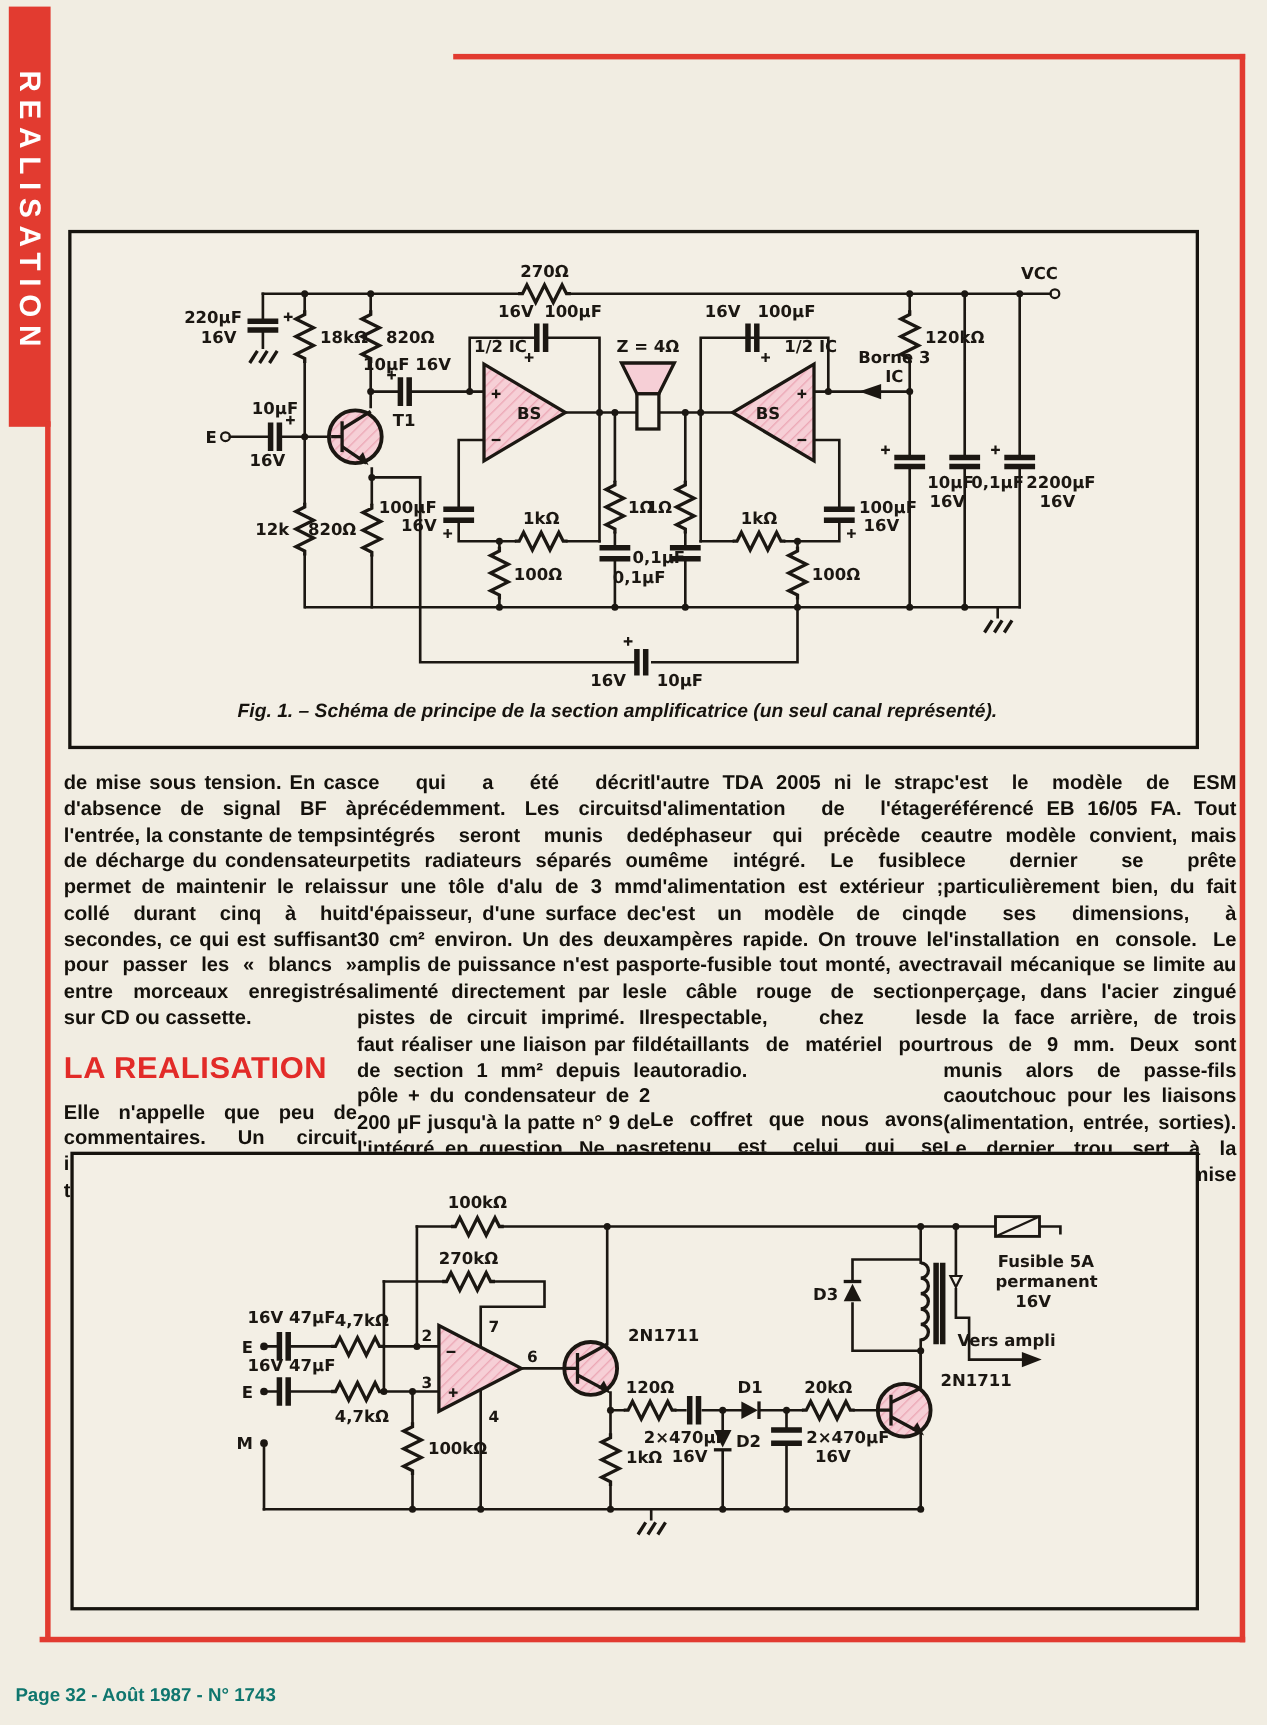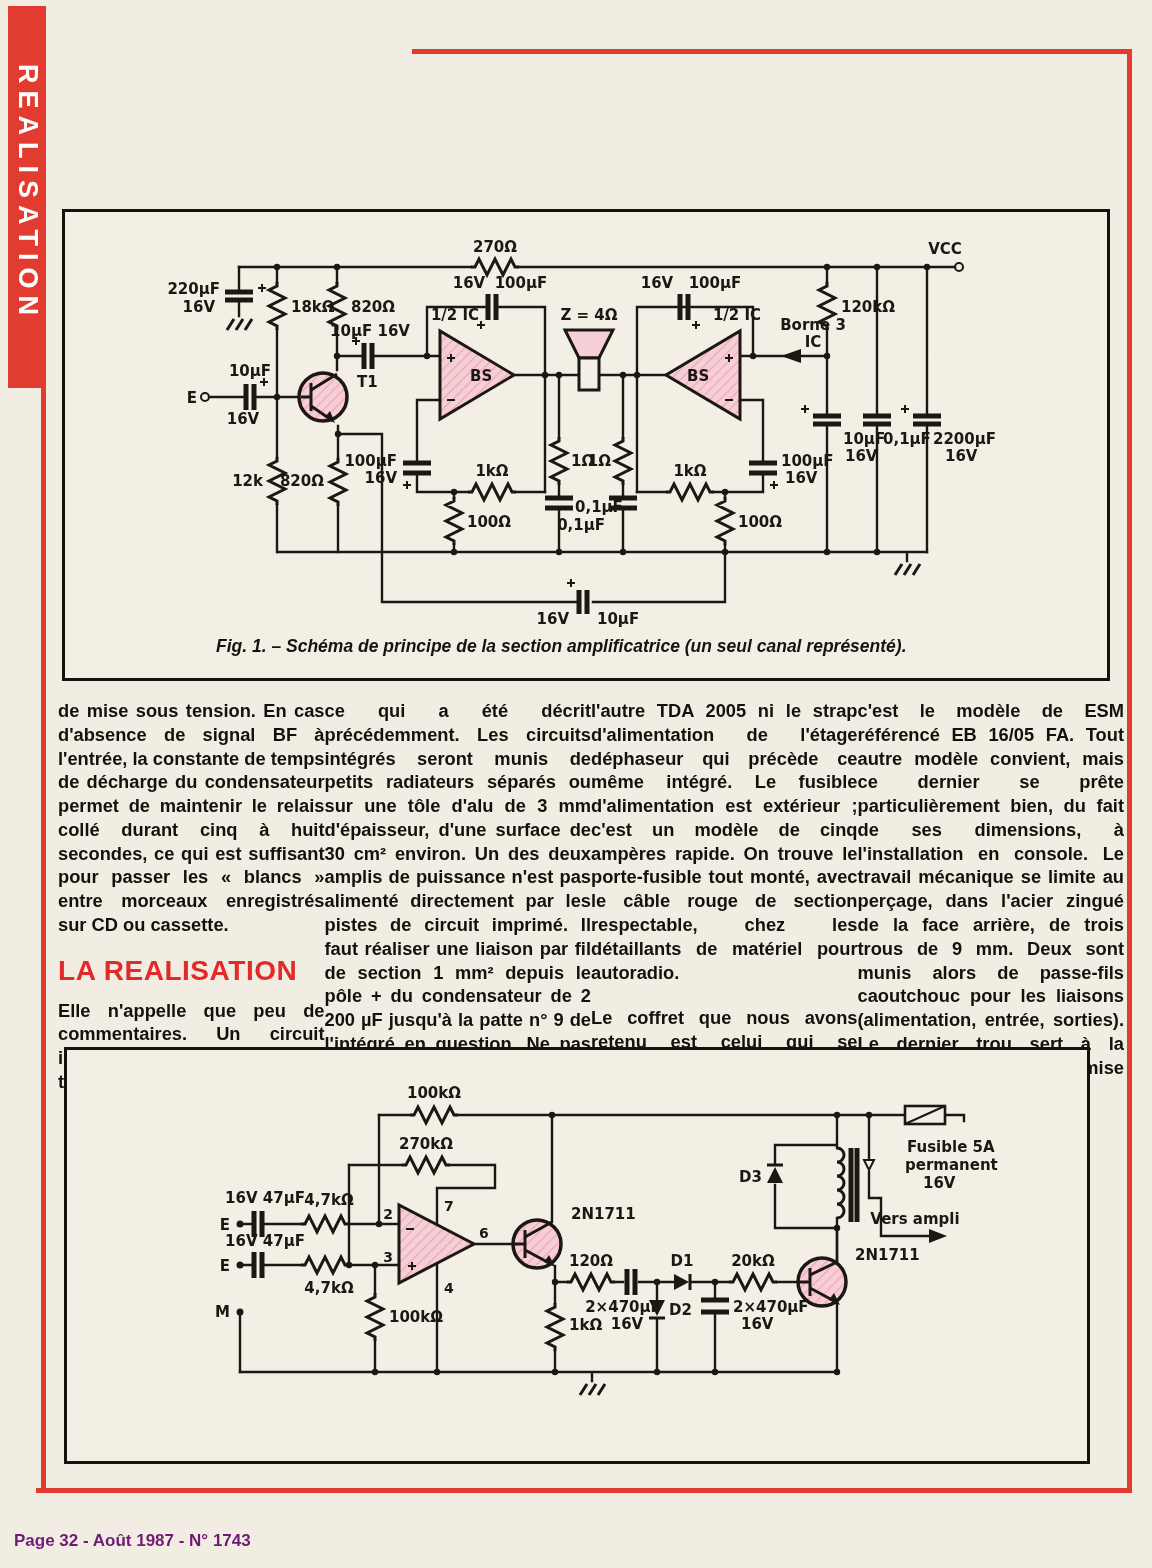--- a/index.html
+++ b/index.html
@@ -6,32 +6,32 @@
   body{width:1152px;height:1568px;background:#f1ede2;font-family:"Liberation Sans",sans-serif;position:relative;overflow:hidden;color:#1b1712;}
   .page{position:absolute;inset:0;}
   
   .redbar{position:absolute;background:#e23b30;}
   .banner{position:absolute;left:8px;top:6px;width:406px;height:47px;background:#e23b30;display:flex;align-items:center;}
   .banner span{color:#ffffff;font-weight:bold;font-size:33px;letter-spacing:3px;padding-left:70px;transform:scaleX(1.08);transform-origin:left;}
   .sidebar{position:absolute;left:8px;top:6px;width:38px;height:382px;background:#e23b30;display:flex;justify-content:center;}
   .sidebar span{writing-mode:vertical-rl;color:#fff;font-weight:bold;font-size:27px;letter-spacing:7px;margin-top:58px;}
   
   .figbox{position:absolute;border:3px solid #16130e;background:#f3efe5;}
-  .fig1{left:62px;top:209px;width:1022px;height:466px;padding-left:20px;}
+  .fig1{left:62px;top:209px;width:1022px;height:466px;}
   .fig2{left:64px;top:1047px;width:1020px;height:411px;}
   .figcap{position:absolute;font-size:17.5px;font-weight:bold;font-style:italic;color:#16130e;white-space:nowrap;margin-left:16px;}
   .fig1 .figcap{left:135px;top:424px;}
   .fig2 .figcap{left:158px;top:368px;}
   
   .columns{position:absolute;left:58px;top:699px;width:1066px;display:flex;}
   .col{flex:1 1 0;font-size:18.3px;line-height:1.3;font-weight:bold;text-align:justify;color:#14110c;}
   .col p{margin:0 0 0 0;}
   .col p + p{margin-top:22px;}
   .red-heading{color:#e22b28;font-size:27.5px;font-weight:bold;letter-spacing:0.5px;margin:16px 0 10px 0;transform:scaleX(1.02);transform-origin:left;}
-  .footer{position:absolute;left:14px;top:1531px;font-size:17px;font-weight:bold;color:#701a75;text-align:center;}
+  .footer{position:absolute;left:14px;top:1531px;font-size:17px;font-weight:bold;color:#0f766e;text-align:center;}
   
   svg{position:absolute;left:0;top:0;}
   .w{stroke:#1b1712;stroke-width:2.4;fill:none;stroke-linecap:square;}
   .cmp{stroke:#1b1712;stroke-width:3;fill:none;}
   .plate{stroke:#1b1712;stroke-width:5;fill:none;}
   .thin{stroke:#1b1712;stroke-width:2;fill:none;}
   .blk{fill:#1b1712;stroke:none;}
   .lab{font-family:"DejaVu Sans",sans-serif;font-size:15px;font-weight:bold;fill:#1b1712;}
   .pinlab{font-family:"DejaVu Sans",sans-serif;font-size:14px;font-weight:bold;fill:#1b1712;}
 </style>

